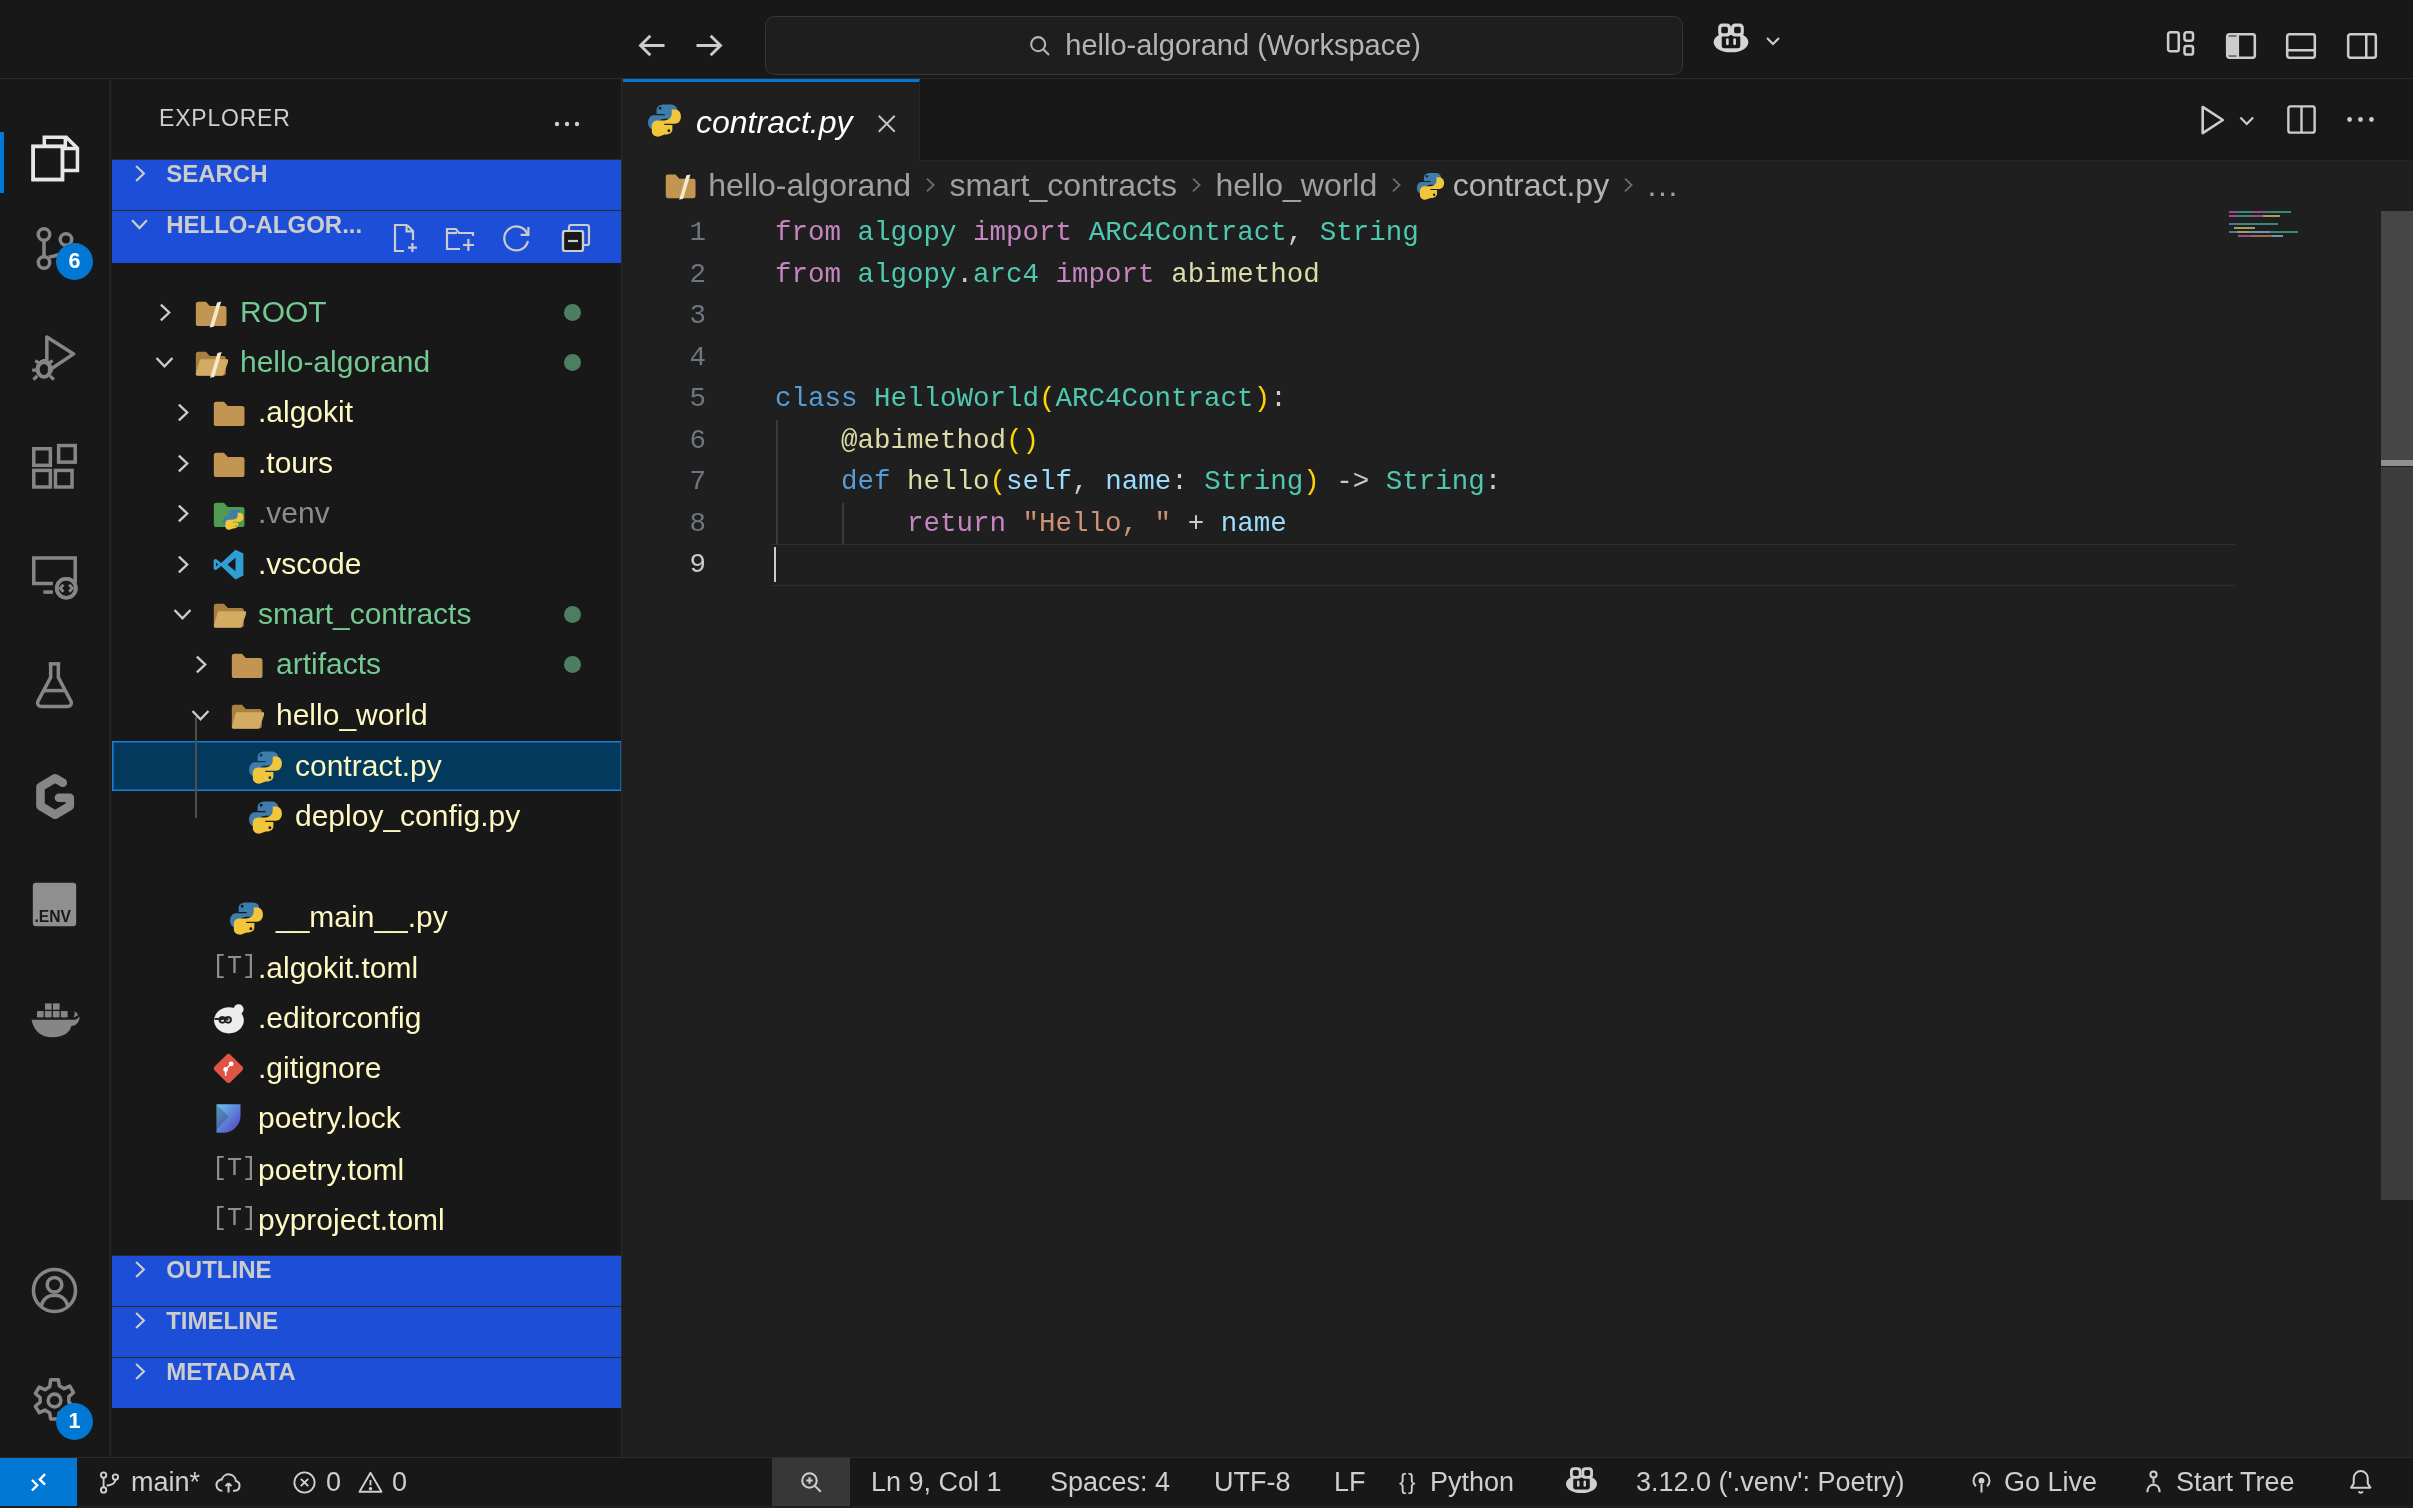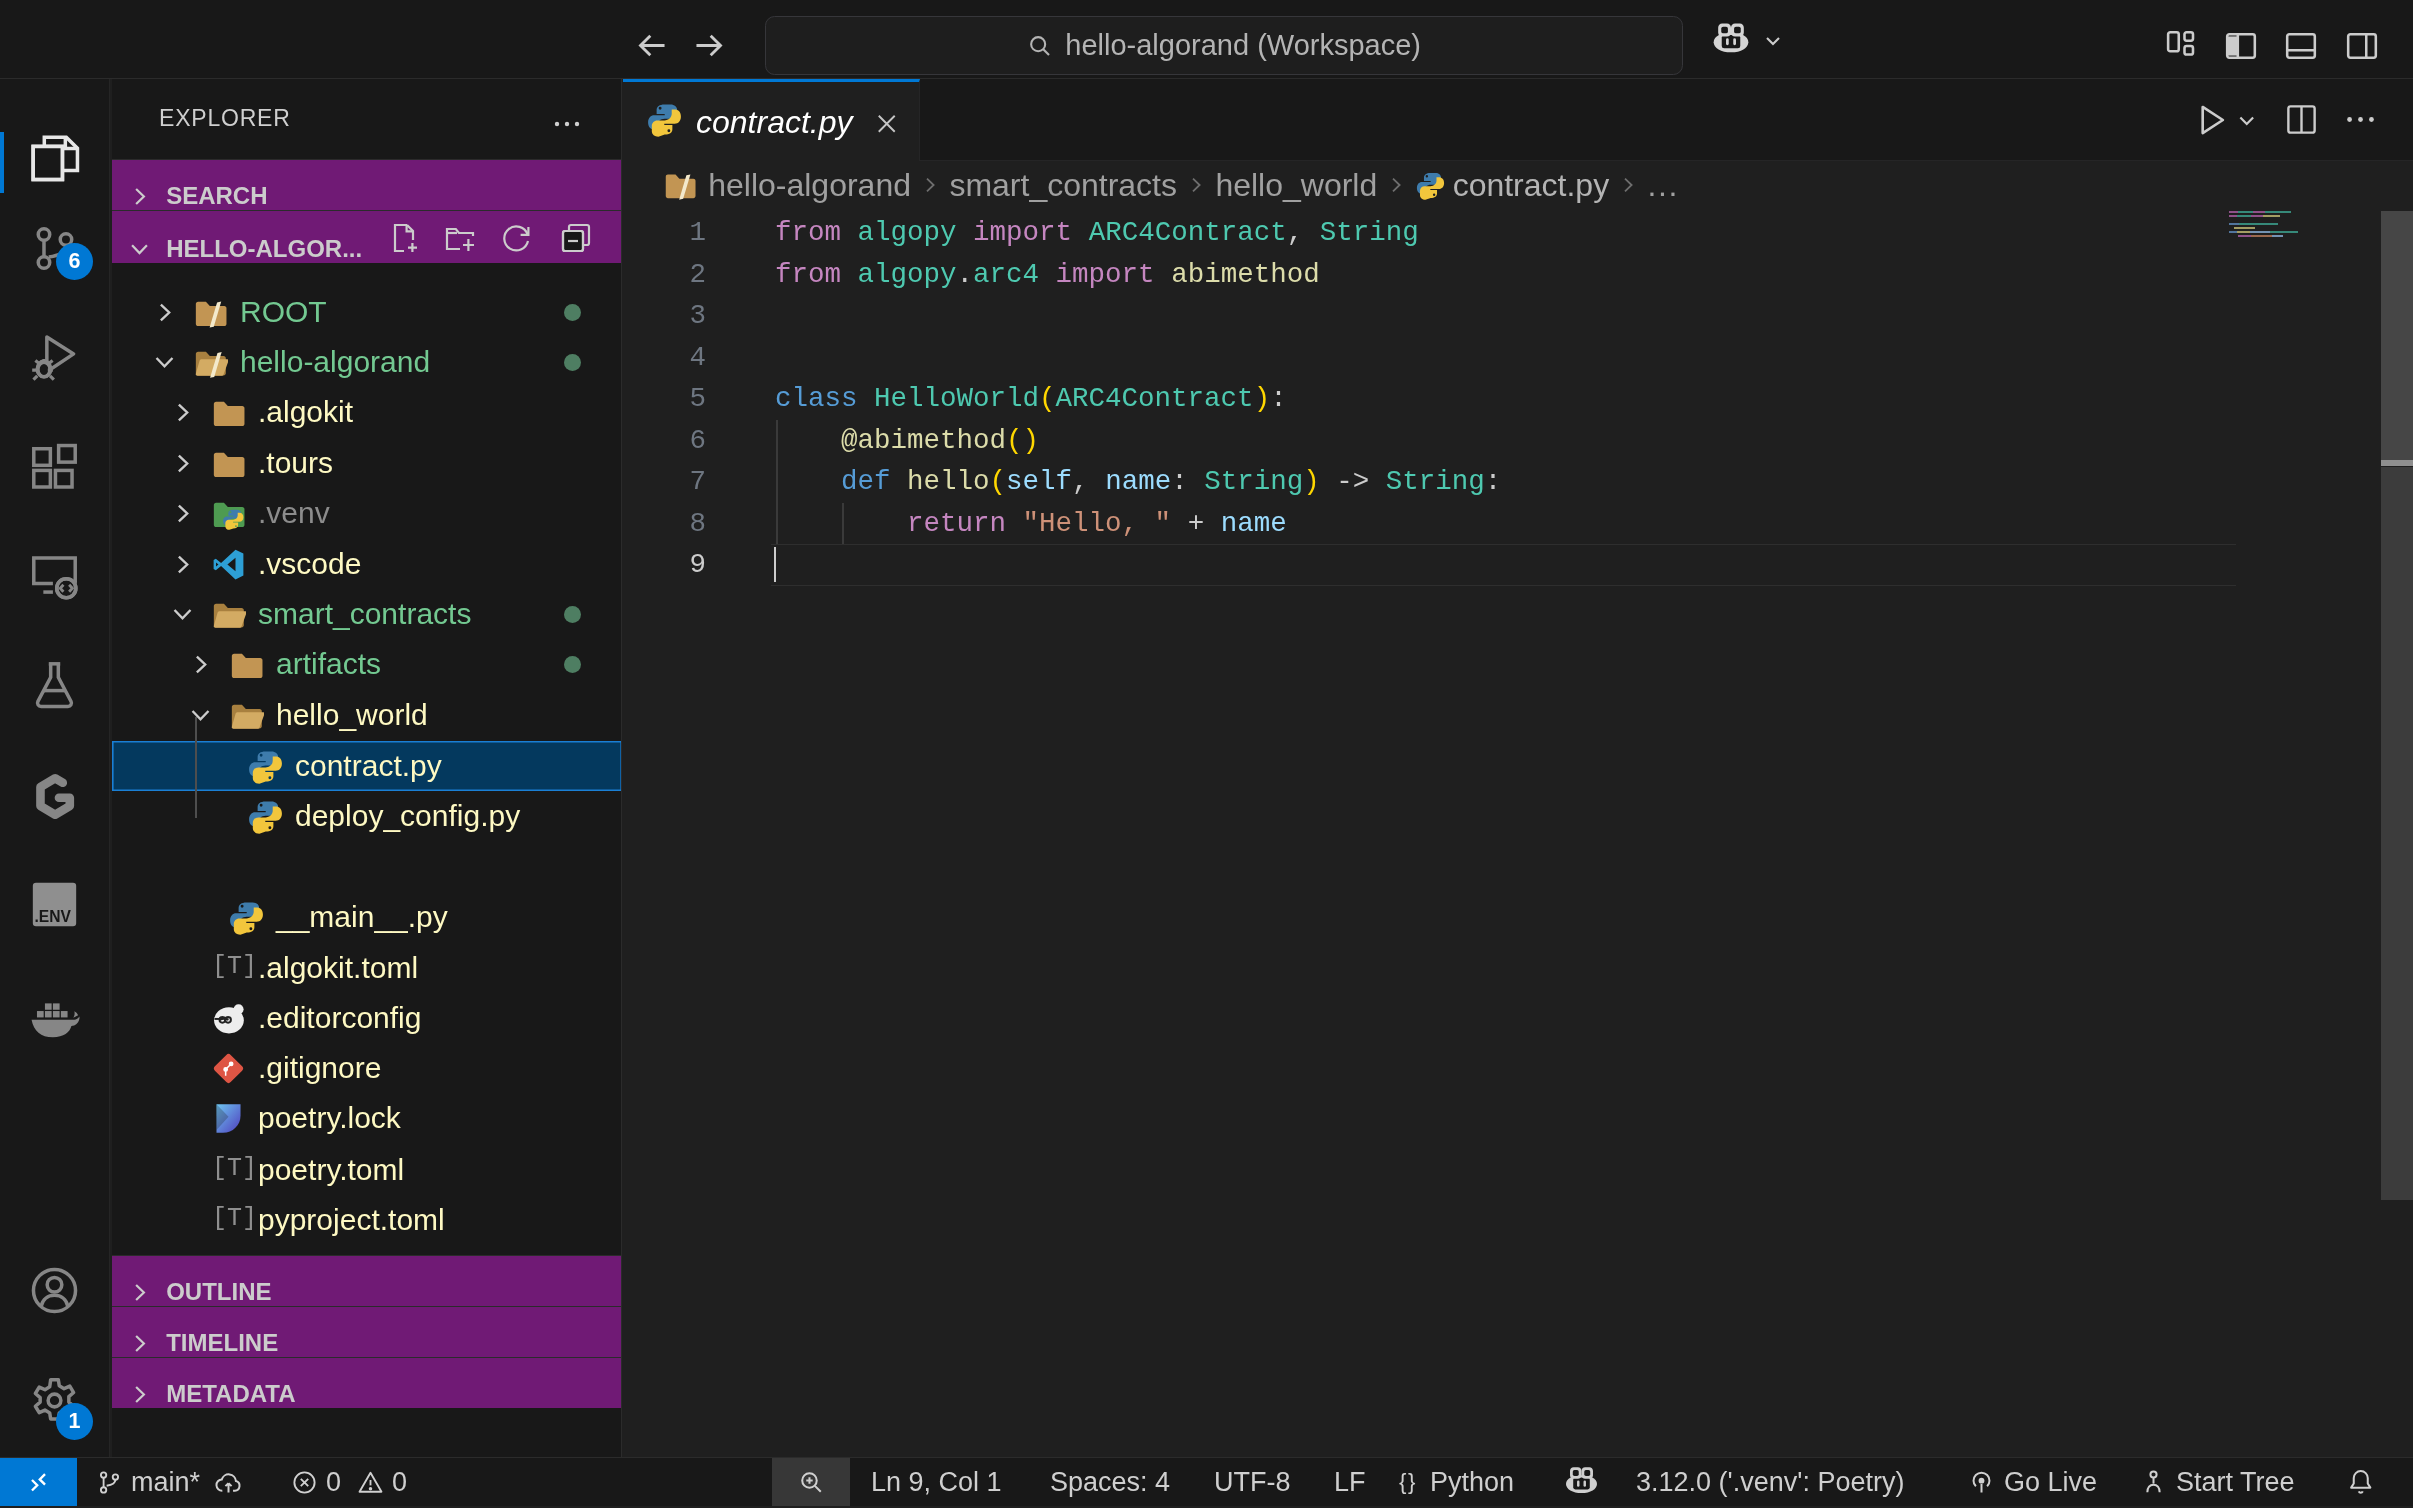--- a/index.html
+++ b/index.html
@@ -8,21 +8,21 @@
 .abs { position:absolute; }
 
 #titlebar { position:absolute; left:0; top:0; width:2413px; height:79px; background:#181818; border-bottom:1.6px solid #2b2b2b; }
 #cmdcenter { position:absolute; left:765px; top:16px; width:918px; height:59px; background:#1e1e1e; border:1.6px solid #36363a; border-radius:9.6px; display:flex; align-items:center; justify-content:center; color:#b4b4b4; font-size:29px; }
 
 #activitybar { position:absolute; left:0; top:79px; width:110px; height:1378px; background:#181818; border-right:1.6px solid #252525; }
 .abicon { position:absolute; left:29px; width:51px; height:51px; }
 .badge { position:absolute; width:37px; height:37px; border-radius:50%; background:#0078d4; color:#fff; font-size:21.5px; font-weight:bold; display:flex; align-items:center; justify-content:center; }
 
 #sidebar { position:absolute; left:112px; top:79px; width:510px; height:1378px; background:#181818; border-right:1.6px solid #2b2b2b; overflow:hidden; }
-.sechead { position:absolute; left:0; width:510px; height:51px; border-top:1.6px solid #2b2b2b; background:#701a75; display:flex; align-items:flex-end; font-weight:bold; font-size:24px; color:#cccccc; }
+.sechead { position:absolute; left:0; width:510px; height:51px; border-top:1.6px solid #2b2b2b; background:#1d4ed8; display:flex; align-items:flex-start; font-weight:bold; font-size:24px; color:#cccccc; }
 .sechead .chev { margin-left:14.4px; margin-right:12.8px; }
 .row { position:absolute; left:0; width:510px; height:50px;margin-top:24px; }
 .row .lbl { position:absolute; top:50%; transform:translateY(-50%); font-size:30px; color:#fef9c3; white-space:pre; }
 .row .ficon { position:absolute; width:35px; height:35px; top:8px; }
 .row .chev { position:absolute; width:29px; height:29px; top:11.2px; }
 .green { color:#73c991 !important; }
 .gdot { position:absolute; left:452px; top:17px; width:17px; height:17px; border-radius:50%; background:#4e7e62; }
 
 #editor { position:absolute; left:623px; top:79px; width:1790px; height:1378px; background:#1f1f1f; }
 #tabstrip { position:absolute; left:0; top:0; width:1790px; height:82px; background:#181818; border-bottom:1.6px solid #252526; }

